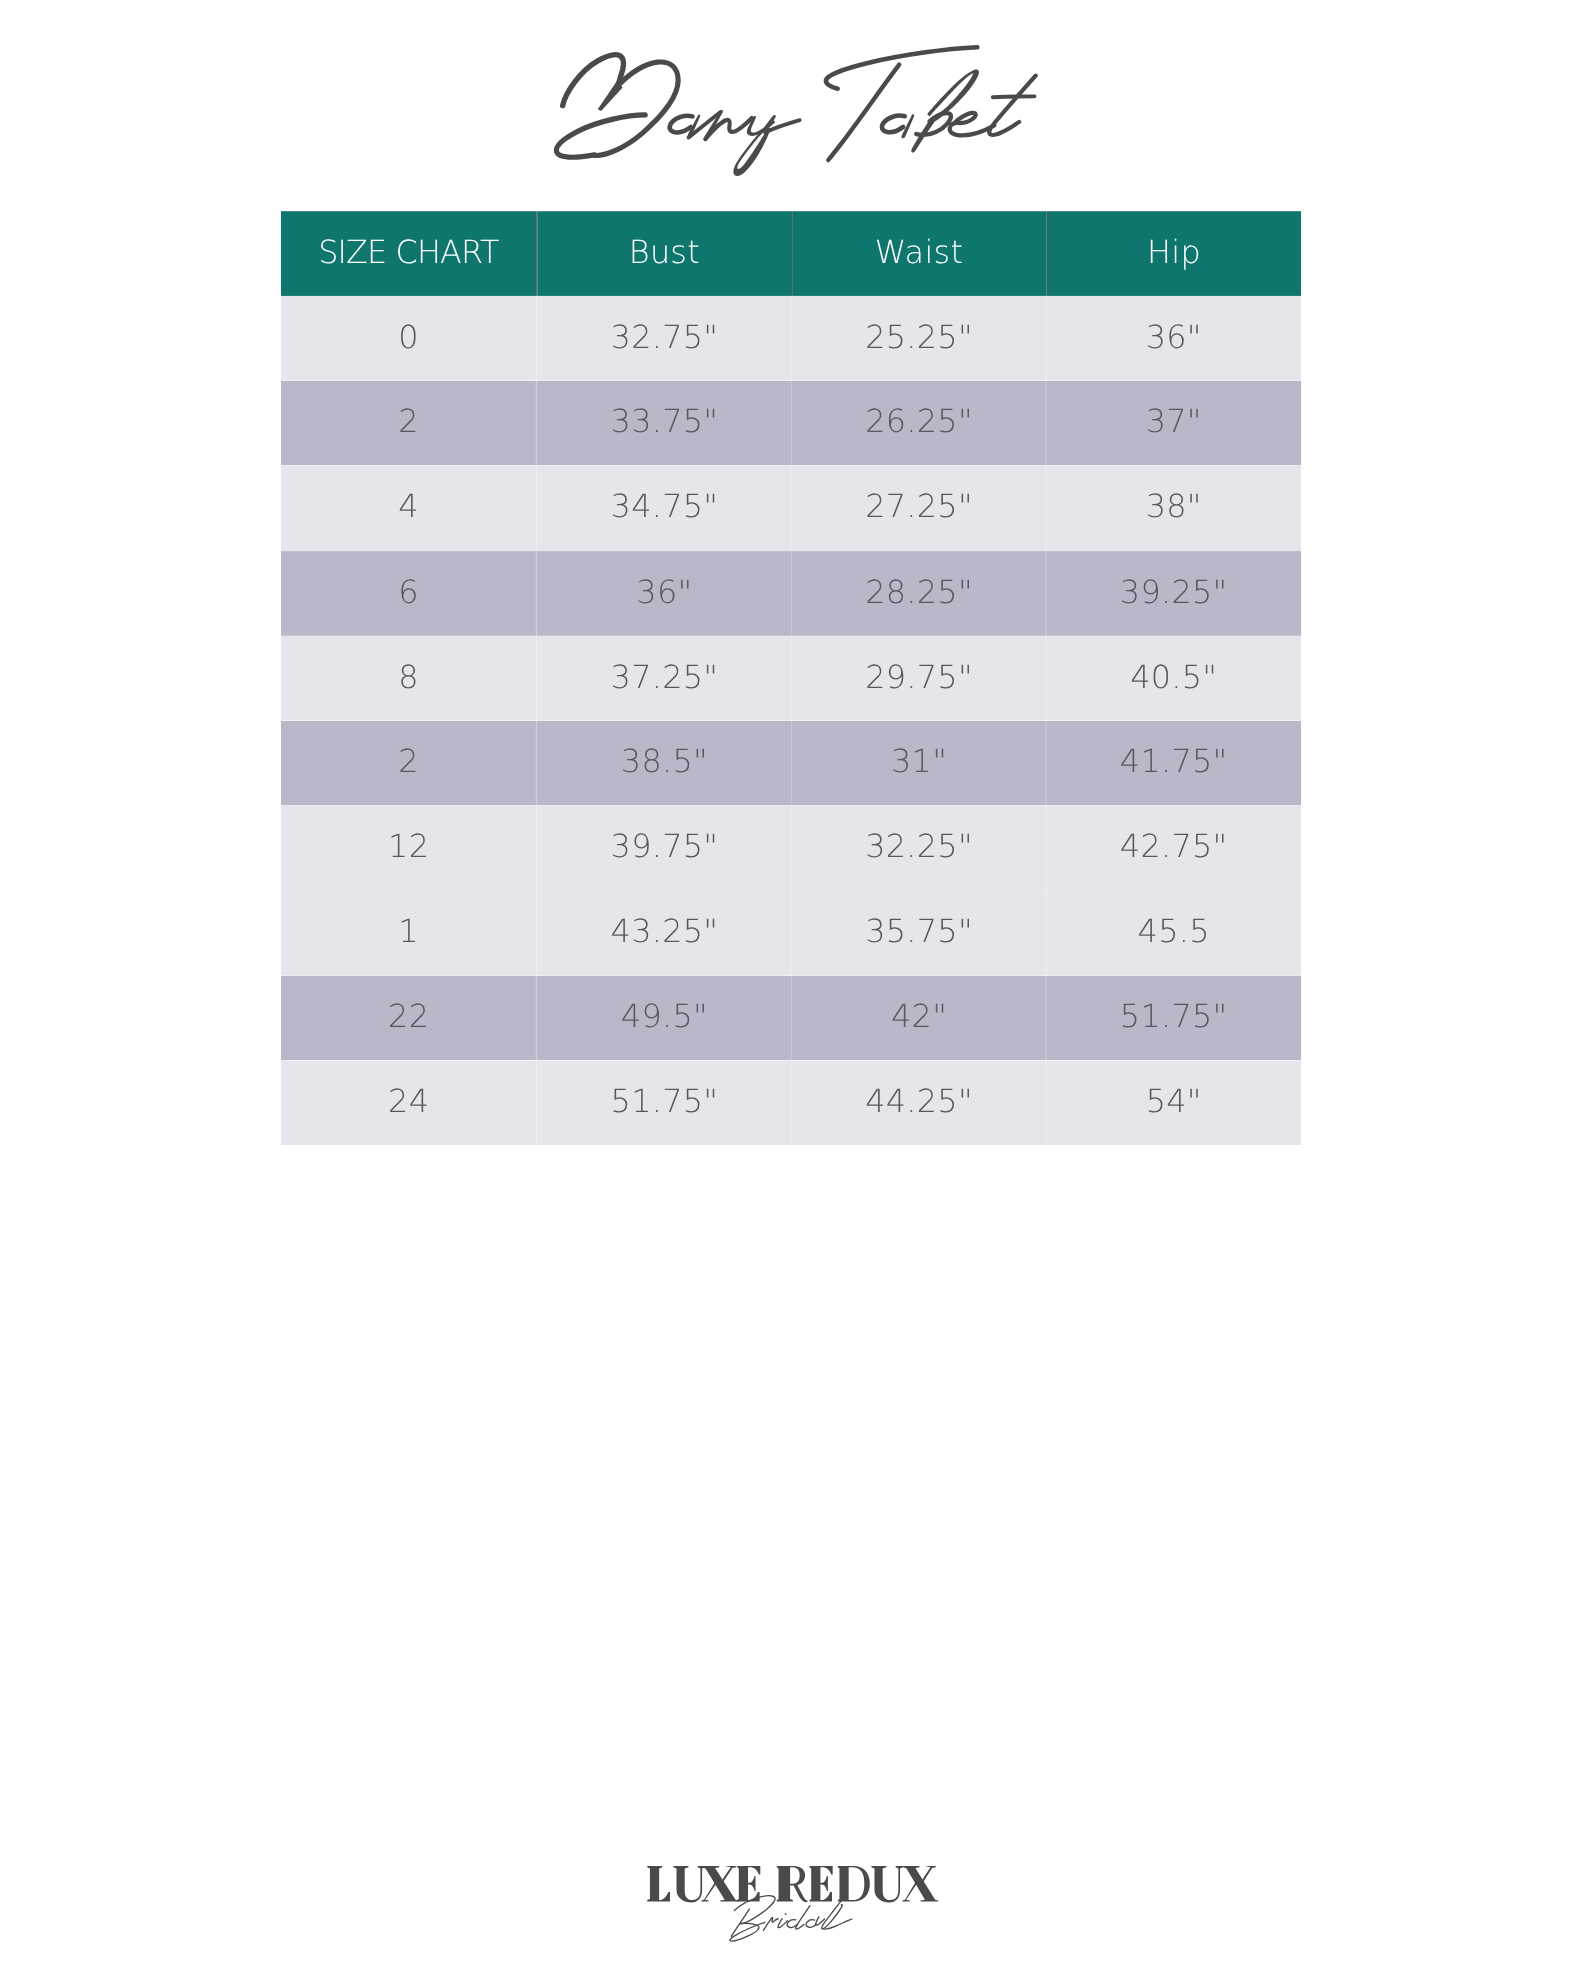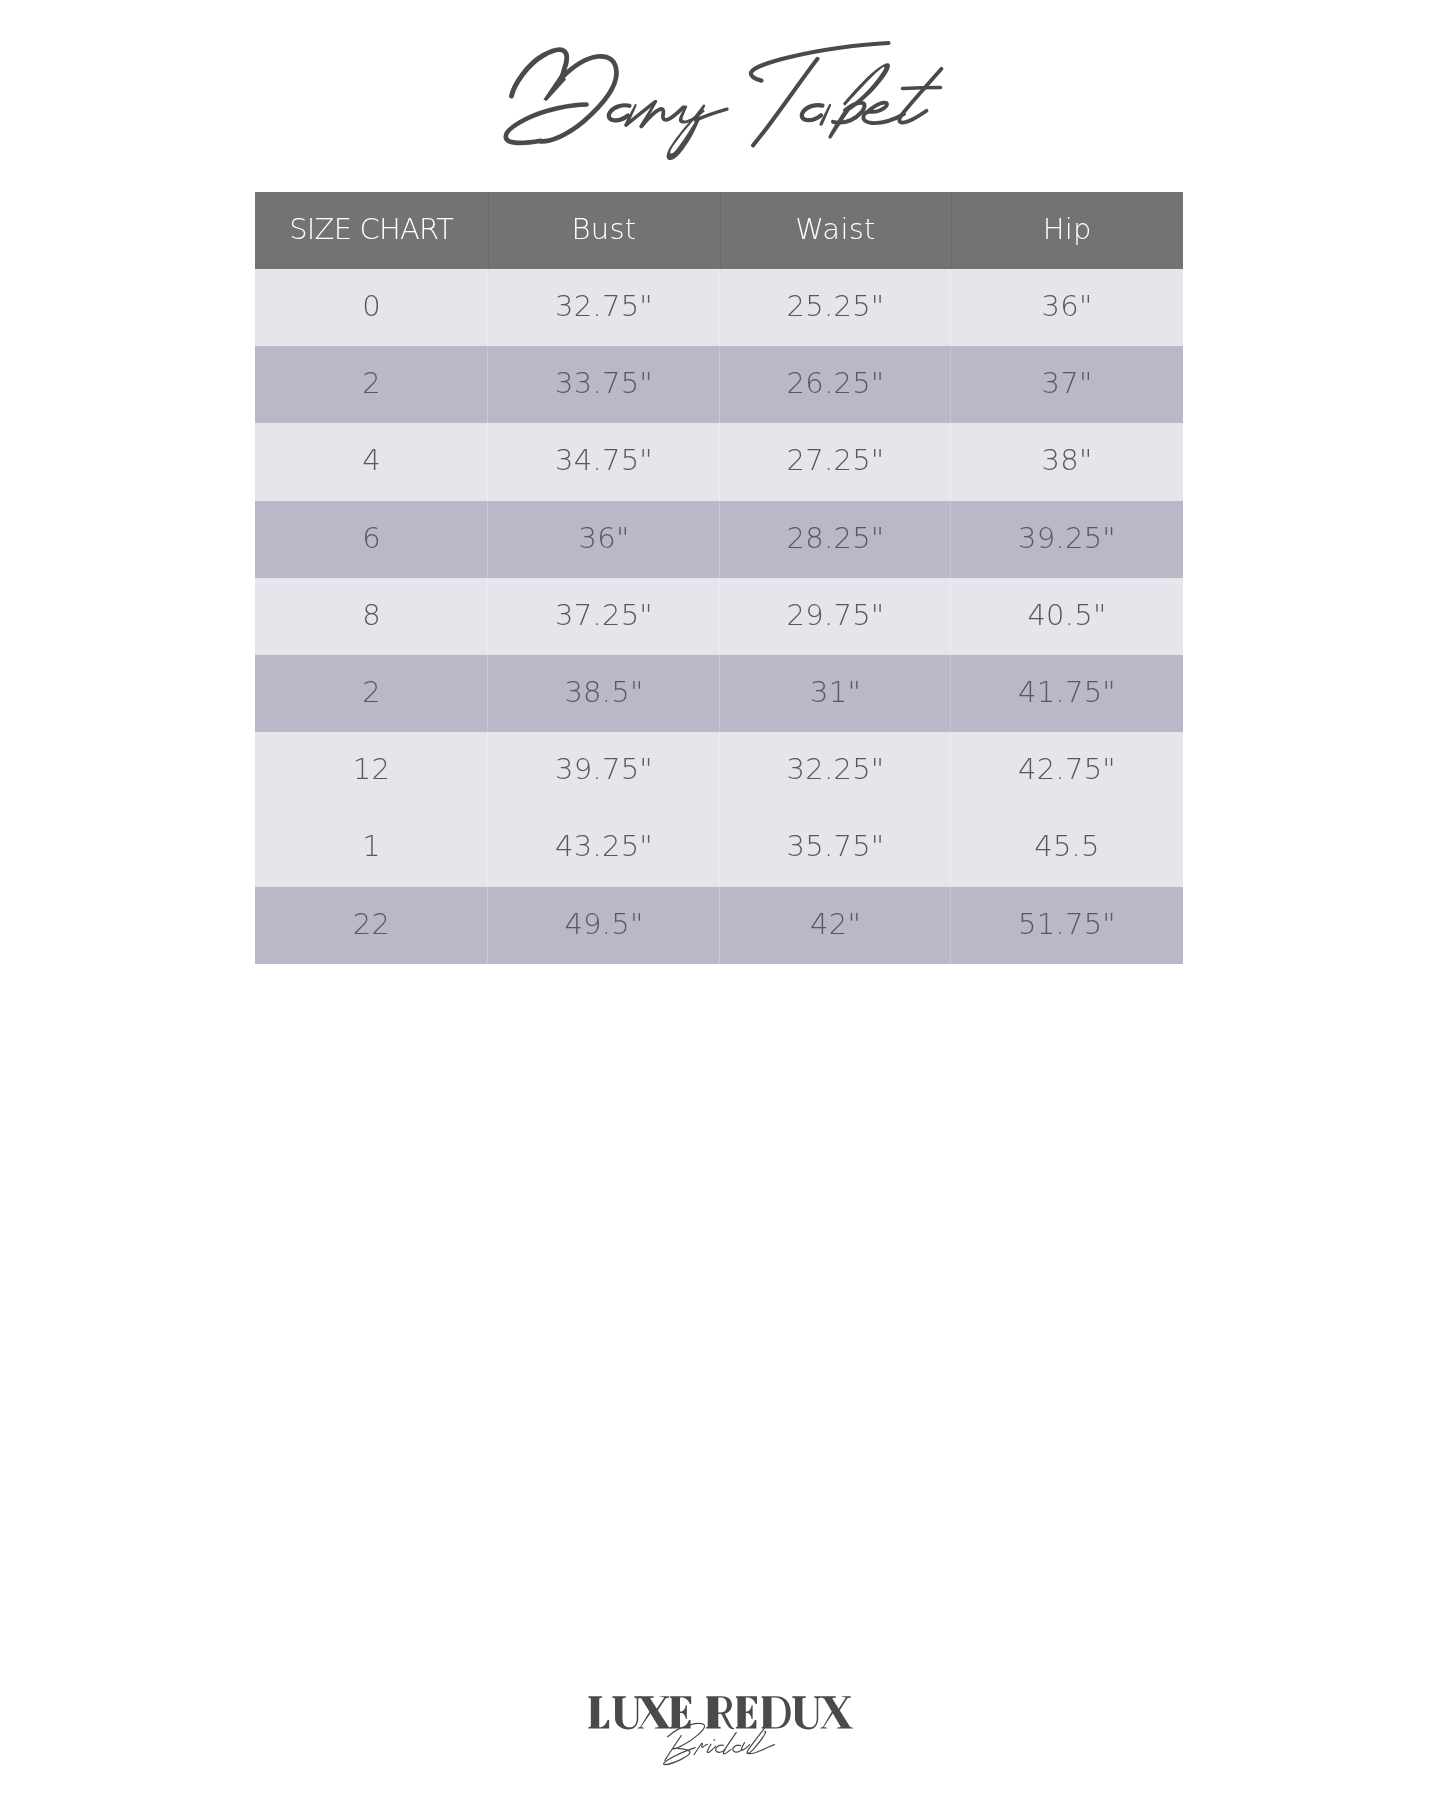--- a/index.html
+++ b/index.html
@@ -24,21 +24,21 @@
   .size-table col.c1 { width:233px; }
   .size-table col.c2 { width:232px; }
   .size-table col.c3 { width:231px; }
   .size-table col.c4 { width:232px; }
   .size-table th, .size-table td {
     padding:0; text-align:center; vertical-align:middle; font-weight:200;
     line-height:1; position:relative;
   }
   .size-table th > span, .size-table td > span { position:relative; top:-1px; display:inline-block; }
   .size-table thead th {
-    background:#737373; color:#ffffff;
+    background:#0f766e; color:#ffffff;
     font-size:29px; letter-spacing:0.25px; height:77px;
     border-right:1px solid #6a6a6a;
   }
   .size-table thead th:last-child { border-right:none; }
   .size-table tbody td {
     color:#58585c; font-size:29px; letter-spacing:0.25px; height:77.2px;
   }
   .size-table tbody td::after {
     content:""; position:absolute; top:0; right:0; width:1px; height:100%;
     background:rgba(255,255,255,0.22);
@@ -171,20 +171,26 @@
           <td><span>43.25"</span></td>
           <td><span>35.75"</span></td>
           <td><span>45.5</span></td>
         </tr>
         <tr class="row-dark">
           <td><span>22</span></td>
           <td><span>49.5"</span></td>
           <td><span>42"</span></td>
           <td><span>51.75"</span></td>
         </tr>
+        <tr class="row-light">
+          <td><span>24</span></td>
+          <td><span>51.75"</span></td>
+          <td><span>44.25"</span></td>
+          <td><span>54"</span></td>
+        </tr>
       </tbody>
   </table>
 
   <div class="footer-logo">
     <span class="sr-only">LUXE REDUX</span>
     <span class="sr-only">Bridal</span>
     <svg width="1440" height="1800" viewBox="0 0 1440 1800" role="img" aria-label="LUXE REDUX">
       <g fill="#4a4a4a">
 <g transform="translate(589.3,1728.6) scale(0.31,-0.31)">
 

